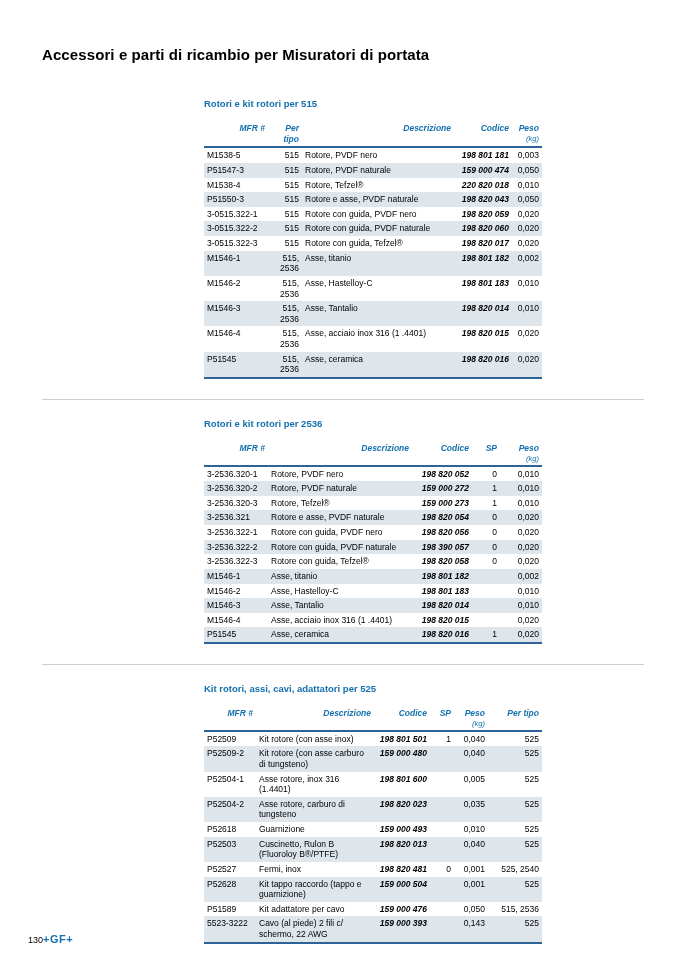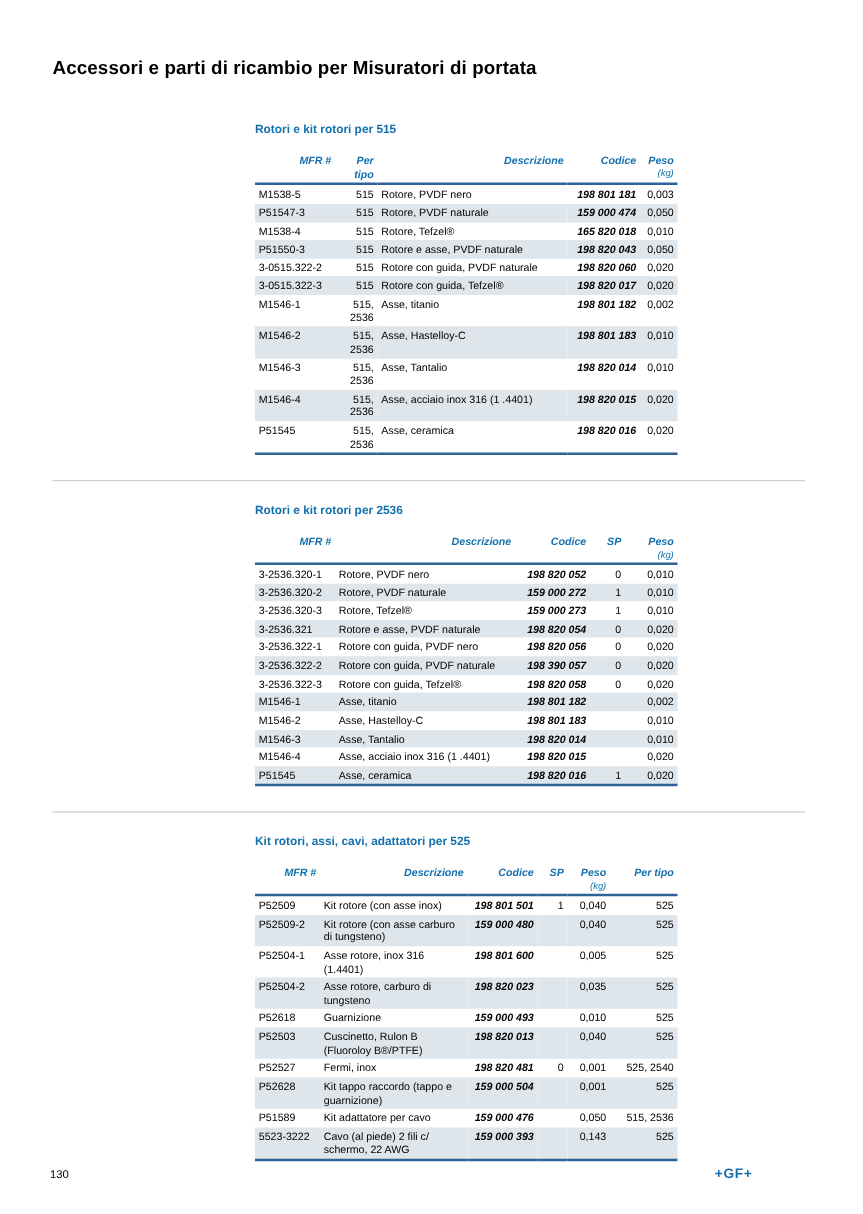--- a/index.html
+++ b/index.html
@@ -84,25 +84,25 @@
     line-height:1.25;
   }
   table.data-table tbody tr:nth-child(even){
     background:var(--stripe);
   }
   .align-left{ text-align:left; }
   .align-right{ text-align:right; }
   .bold{ font-weight:bold;font-style:italic; }
   .footer{
     position:absolute;
-    left:40px;
+    left:28px;
     right:42px;
     bottom:26px;
     display:flex;
-    justify-content:space-between;
+    justify-content:flex-start;
     align-items:baseline;
   }
   .page-number{
     font-size:9px;
     color:#000;
   }
   .gf-logo{
     color:var(--blue);
     font-weight:bold;
     font-size:11px;
@@ -158,29 +158,36 @@
               <td class="align-left">P51547-3</td>
               <td class="align-right">515</td>
               <td class="align-left">Rotore, PVDF naturale</td>
               <td class="align-right bold">159 000 474</td>
               <td class="align-right">0,050</td>
             </tr>
             <tr>
               <td class="align-left">M1538-4</td>
               <td class="align-right">515</td>
               <td class="align-left">Rotore, Tefzel®</td>
-              <td class="align-right bold">165 820 018</td>
+              <td class="align-right bold">220 820 018</td>
               <td class="align-right">0,010</td>
             </tr>
             <tr>
               <td class="align-left">P51550-3</td>
               <td class="align-right">515</td>
               <td class="align-left">Rotore e asse, PVDF naturale</td>
               <td class="align-right bold">198 820 043</td>
               <td class="align-right">0,050</td>
+            </tr>
+            <tr>
+              <td class="align-left">3-0515.322-1</td>
+              <td class="align-right">515</td>
+              <td class="align-left">Rotore con guida, PVDF nero</td>
+              <td class="align-right bold">198 820 059</td>
+              <td class="align-right">0,020</td>
             </tr>
             <tr>
               <td class="align-left">3-0515.322-2</td>
               <td class="align-right">515</td>
               <td class="align-left">Rotore con guida, PVDF naturale</td>
               <td class="align-right bold">198 820 060</td>
               <td class="align-right">0,020</td>
             </tr>
             <tr>
               <td class="align-left">3-0515.322-3</td>

